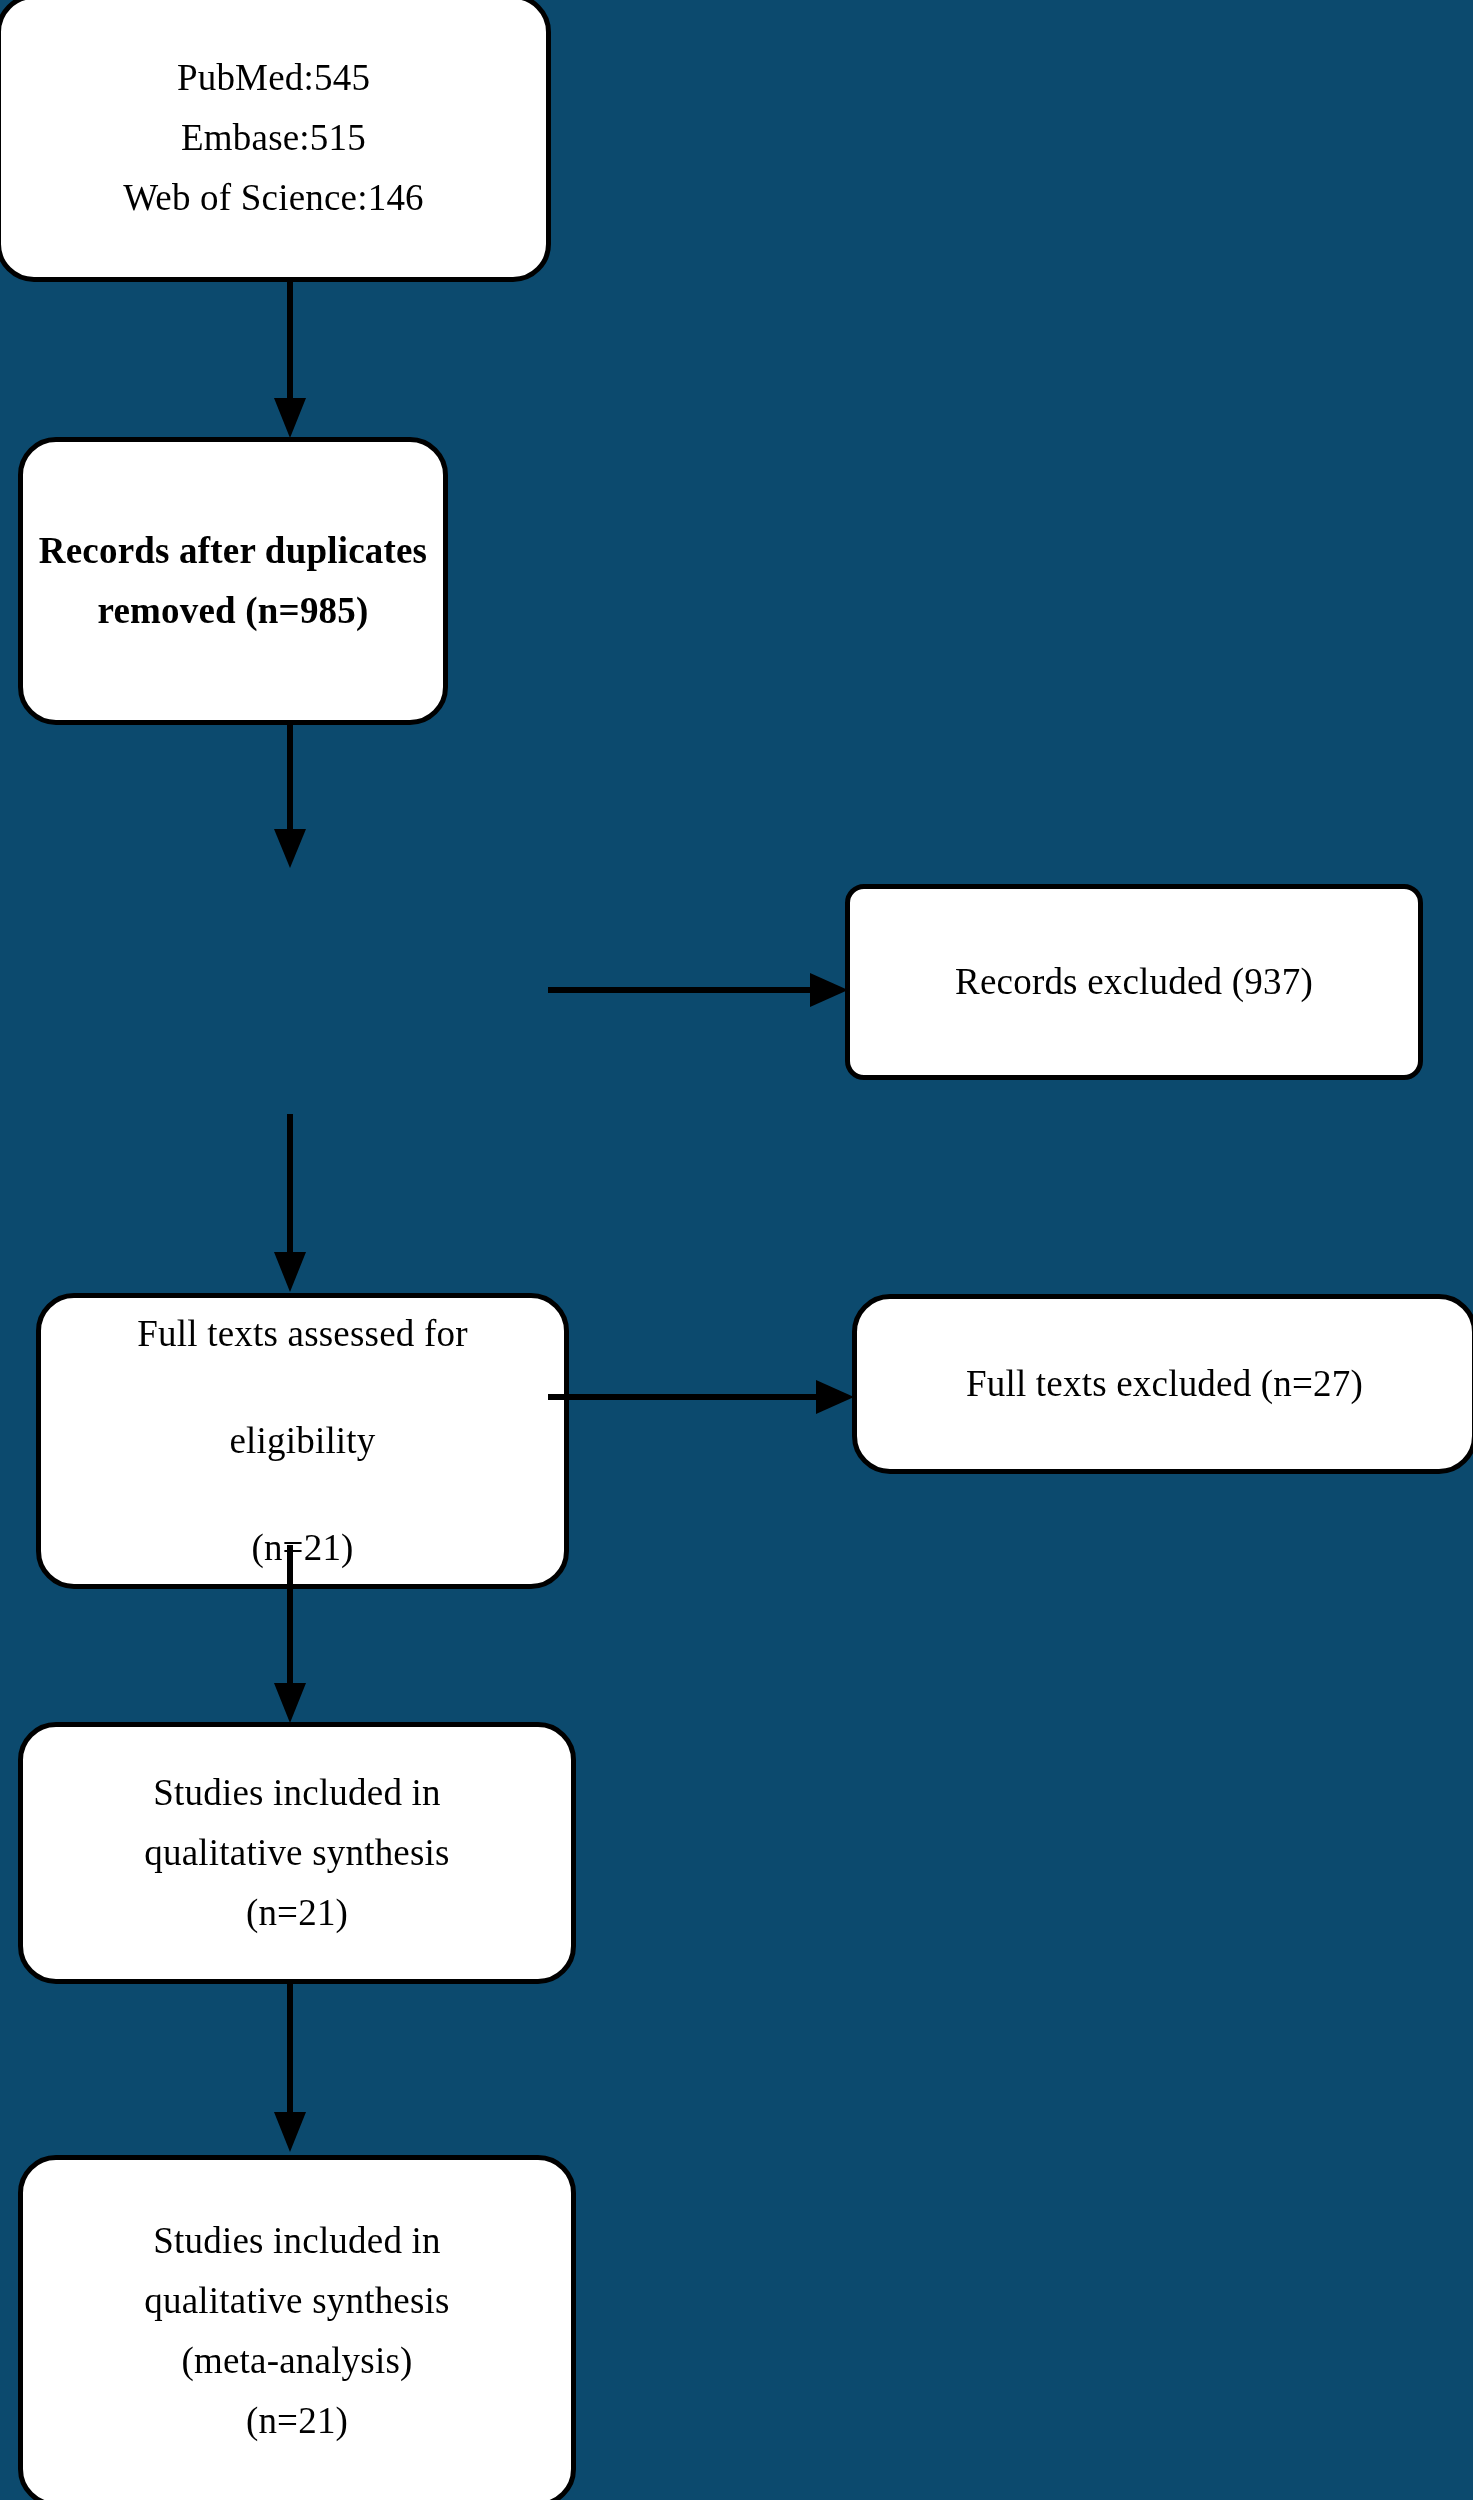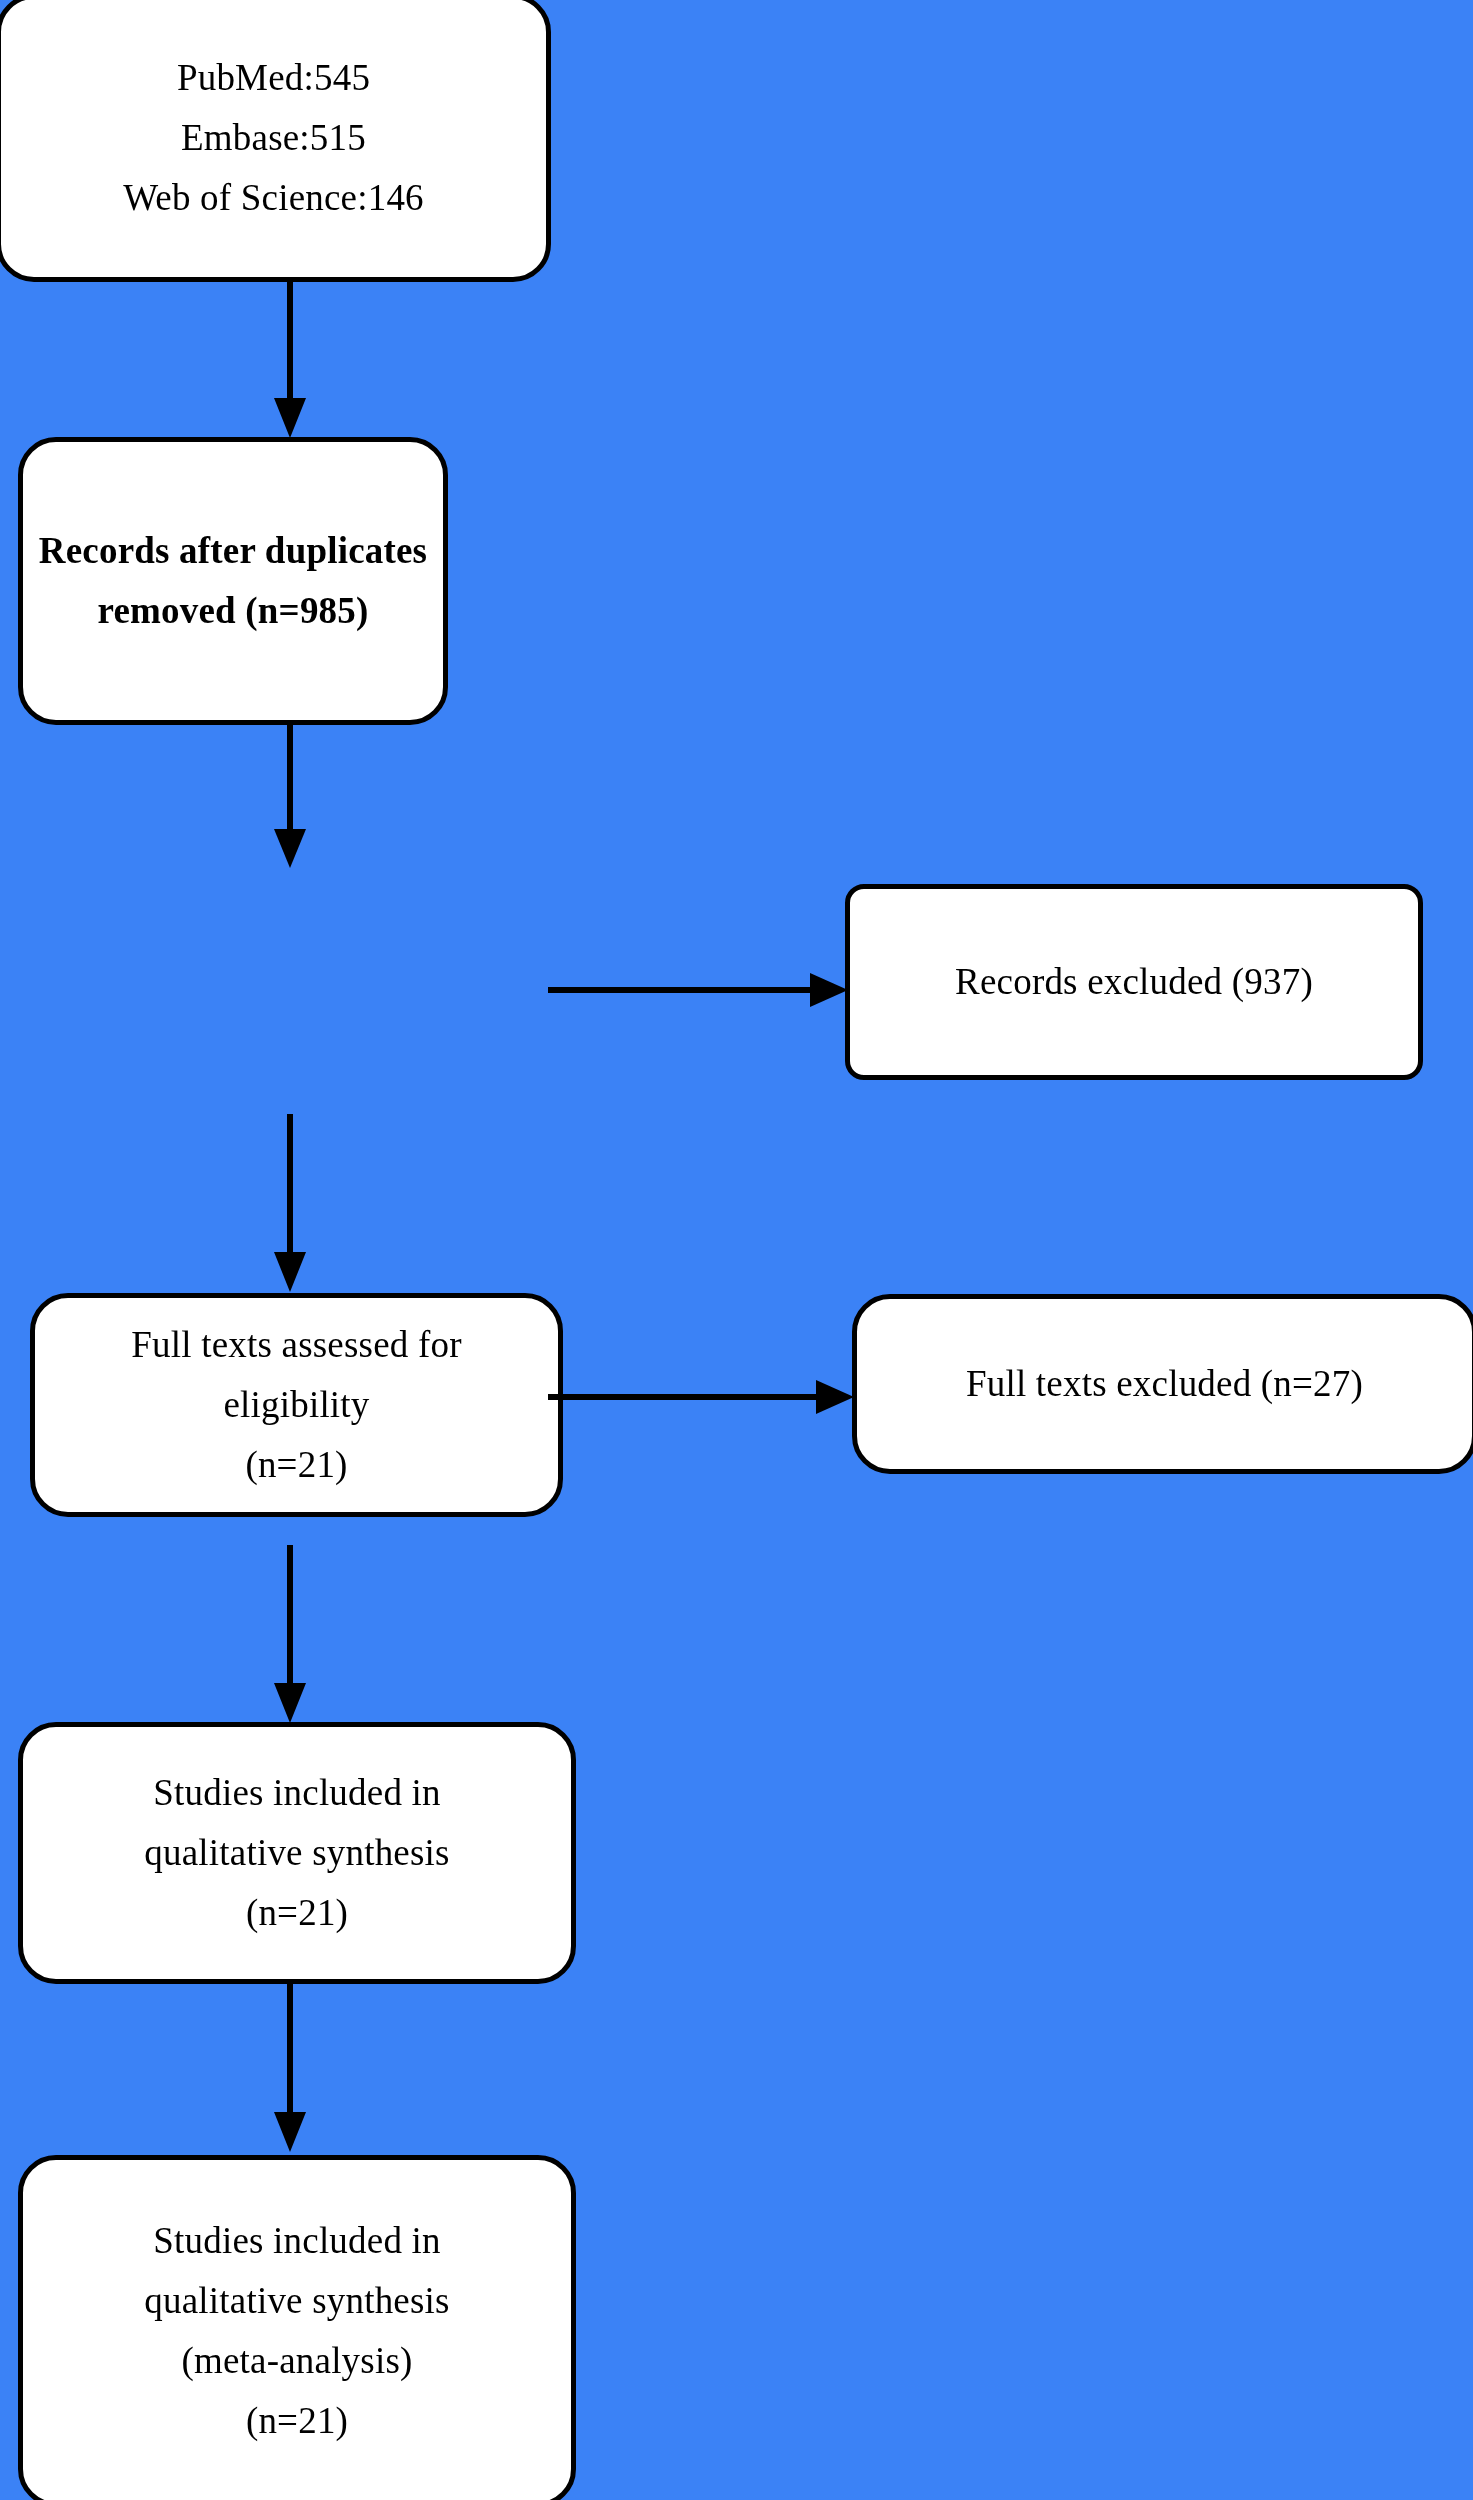--- a/index.html
+++ b/index.html
@@ -4,21 +4,21 @@
 <style>
   html, body {
     margin: 0;
     padding: 0;
     background: #ffffff;
   }
   #canvas {
     position: relative;
     width: 1473px;
     height: 2500px;
-    background: #3b82f6;
+    background: #0c4a6e;
     overflow: hidden;
     font-family: "Liberation Serif", "DejaVu Serif", serif;
     color: #000000;
   }
   .flow-box {
     position: absolute;
     box-sizing: border-box;
     border: 5px solid #000000;
     border-radius: 38px;
     background: #ffffff;
@@ -85,21 +85,21 @@
     <span class="line">Records excluded (937)</span>
   </div>
 
   <div class="arrow-v" style="left:268px; top:1114px; width:44px; height:180px;">
     <svg width="44" height="180" viewBox="0 0 44 180">
       <line x1="22" y1="0" x2="22" y2="150" stroke="#000" stroke-width="6"></line>
       <polygon points="22,178 6,138 38,138" fill="#000"></polygon>
     </svg>
   </div>
 
-  <div class="flow-box" style="left:30px; top:1293px; width:533px; height:224px;">
+  <div class="flow-box" style="left:36px; top:1293px; width:533px; height:296px;gap:47px;">
     <span class="line">Full texts assessed for</span>
     <span class="line">eligibility</span>
     <span class="line">(n=21)</span>
   </div>
 
   <div class="arrow-h" style="left:548px; top:1375px; width:312px; height:44px;">
     <svg width="312" height="44" viewBox="0 0 312 44">
       <line x1="0" y1="22" x2="278" y2="22" stroke="#000" stroke-width="6"></line>
       <polygon points="306,22 268,5 268,39" fill="#000"></polygon>
     </svg>

